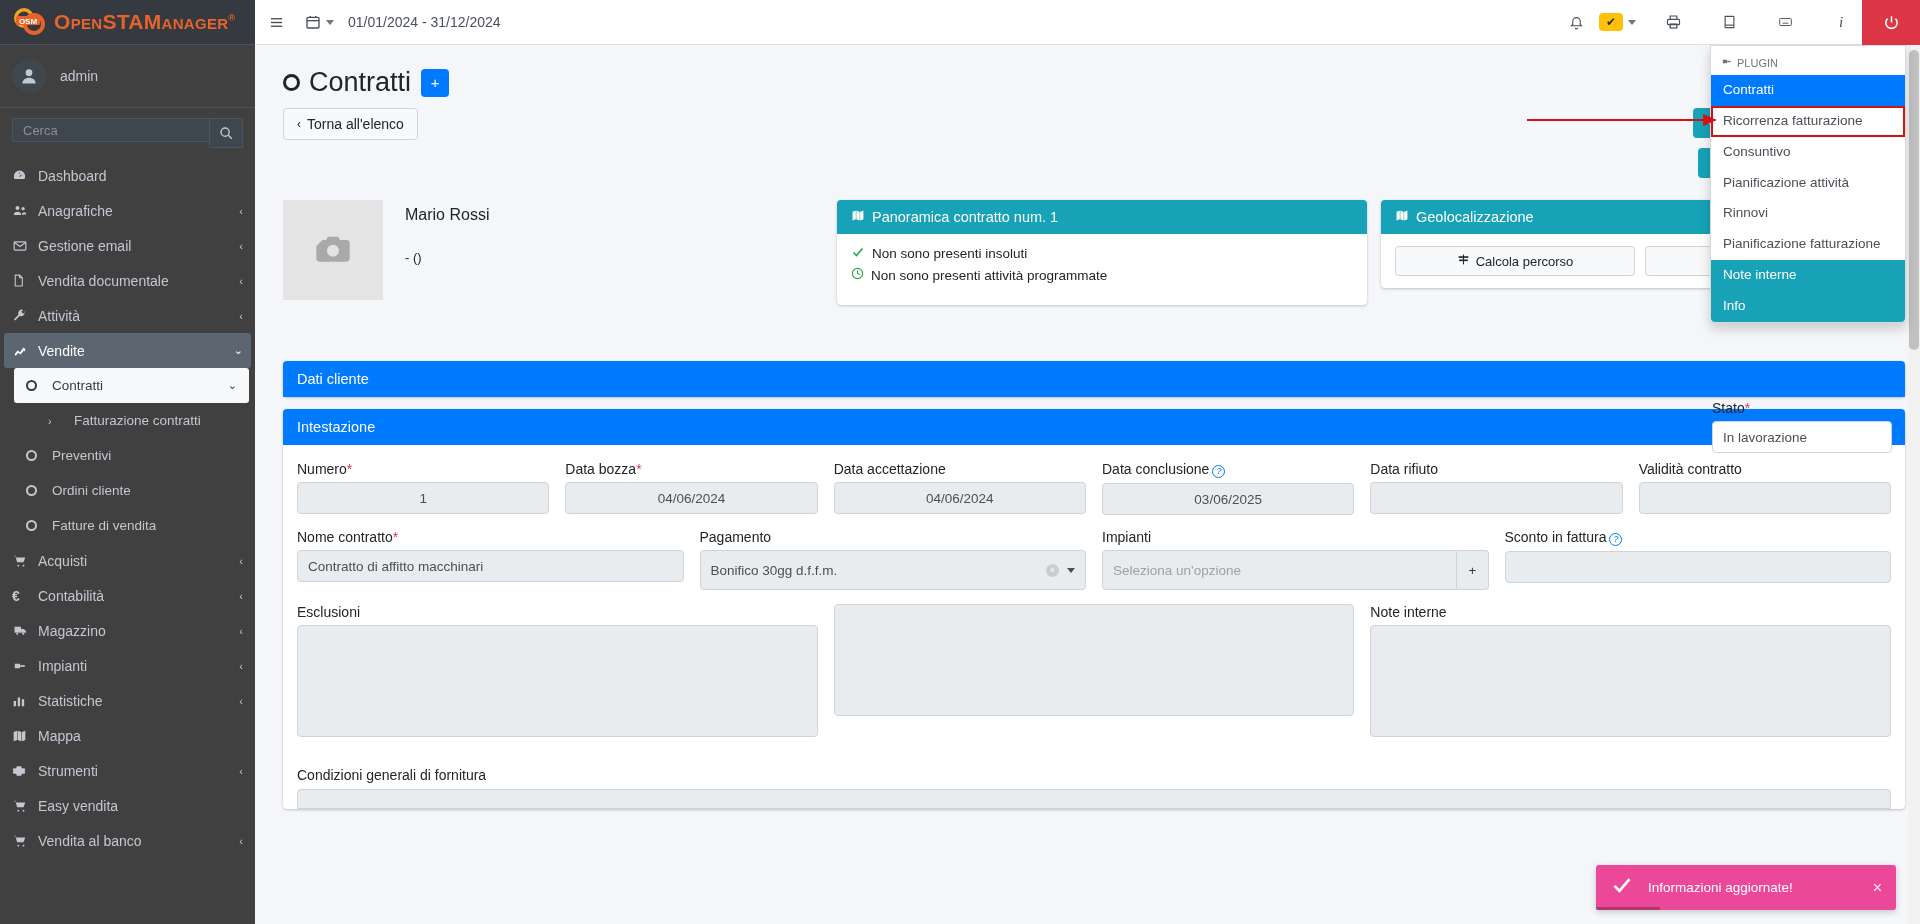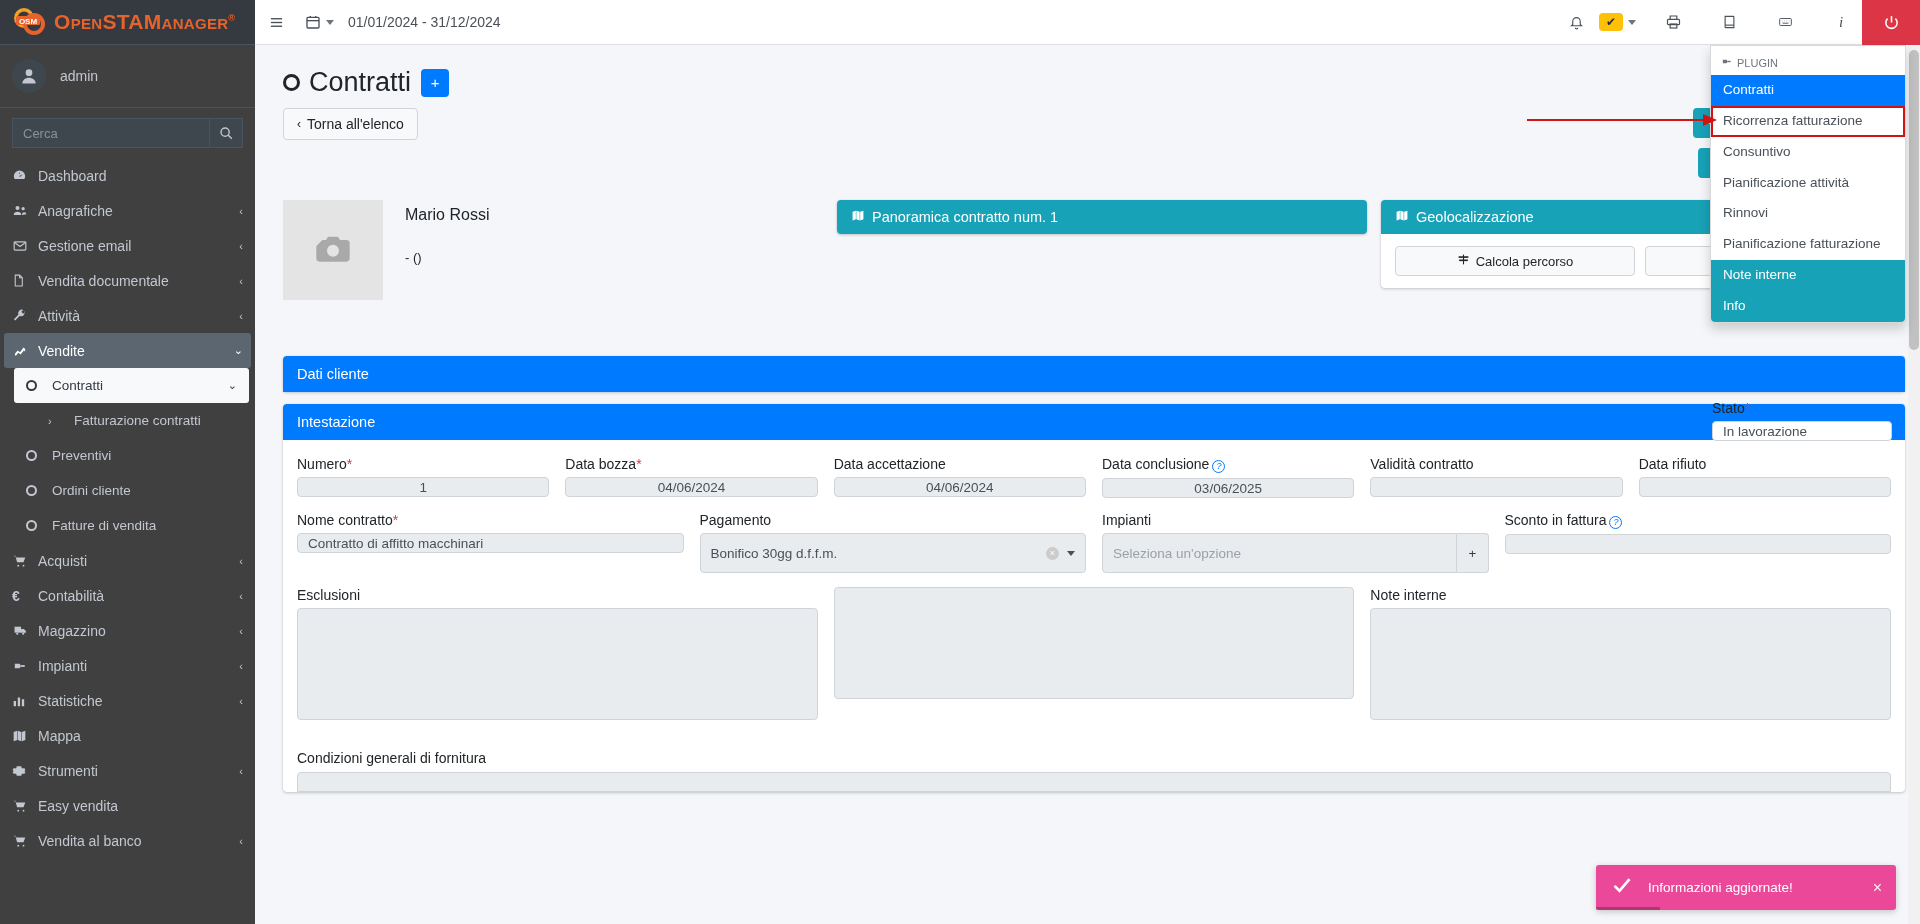--- a/index.html
+++ b/index.html
@@ -46,21 +46,21 @@
     width: 34px; height: 34px; border-radius: 50%;
     background: #3f474e;
     display: flex; align-items: center; justify-content: center;
     color: #c2c7d0;
     flex: none;
   }
   .user-name { margin-left: 14px; color: #c2c7d0; font-size: 14px; }
 
   .search-wrap { padding: 10px 12px 4px 12px; display: flex; }
   .search-input {
-    flex: 1; height: 30px;
+    flex: 1; height: 24px;
     background: #3f474e;
     border: 1px solid #4b545c;
     border-right: none;
     color: #c2c7d0;
     padding: 0 10px;
     font-size: 13px;
     font-family: "Liberation Sans", sans-serif;
     outline: none;
   }
   .search-input::placeholder { color: #8a9199; }
@@ -219,21 +219,21 @@
   }
   .geo-box { flex: 1; min-width: 120px; border: 1px solid #ced4da; border-radius: 4px; background: #f8f9fa; }
 
   .stato-block {
     position: absolute; right: 28px; top: 355px;
     width: 180px;
   }
   .lbl { font-size: 14px; color: #212529; margin-bottom: 5px; display: block; }
   .req { color: #dc3545; }
   .ctl {
-    width: 100%; height: 20px;
+    width: 100%; height: 32px;
     background: #e9ecef; border: 1px solid #ced4da; border-radius: 4px;
     font-size: 13.5px; color: #495057;
     padding: 0 10px;
     text-align: center;
     font-family: "Liberation Sans", sans-serif;
   }
   .ctl-left { text-align: left; }
   .ctl-white { background: #fff; }
 
   .panel {
@@ -722,20 +722,39 @@
 
     <div class="card" style="width:530px">
       <div class="card-header">
         <span>
           <svg width="14" height="13" viewBox="0 0 24 24" fill="currentColor">
               <path d="M2 5l6-2v16l-6 2zM9 3l6 2v16l-6-2zM16 5l6-2v16l-6 2z"></path>
             </svg>
         </span>
         <span>Panoramica contratto num. 1</span>
       </div>
+      <div class="card-body">
+        <div class="check-line">
+          <span class="ok-green">
+            <svg width="14" height="12" viewBox="0 0 24 24" fill="none" stroke="currentColor" stroke-width="3.2">
+                <polyline points="3,13 9,19 21,5"></polyline>
+              </svg>
+          </span>
+          <span>Non sono presenti insoluti</span>
+        </div>
+        <div class="check-line">
+          <span class="ok-green">
+            <svg width="13" height="13" viewBox="0 0 24 24" fill="none" stroke="currentColor" stroke-width="2">
+                <circle cx="12" cy="12" r="9.5"></circle>
+                <polyline points="12,6.5 12,12 16,14"></polyline>
+              </svg>
+          </span>
+          <span>Non sono presenti attività programmate</span>
+        </div>
+      </div>
     </div>
 
     <div class="card" style="flex:1;min-width:0">
       <div class="card-header">
         <span>
           <svg width="14" height="13" viewBox="0 0 24 24" fill="currentColor">
               <path d="M2 5l6-2v16l-6 2zM9 3l6 2v16l-6-2zM16 5l6-2v16l-6 2z"></path>
             </svg>
         </span>
         <span>Geolocalizzazione</span>
@@ -788,25 +807,25 @@
           <label class="lbl">Data accettazione</label>
           <input class="ctl" readonly="" value="04/06/2024" style="">
         </div>
         <div class="form-group">
           <label class="lbl">
             <span>Data conclusione</span><i class="help-ico">?</i>
           </label>
           <input class="ctl" readonly="" value="03/06/2025" style="">
         </div>
         <div class="form-group">
+          <label class="lbl">Data rifiuto</label>
+          <input class="ctl" readonly="" value="" style="">
+        </div>
+        <div class="form-group">
           <label class="lbl">Validità contratto</label>
-          <input class="ctl" readonly="" value="" style="">
-        </div>
-        <div class="form-group">
-          <label class="lbl">Data rifiuto</label>
           <input class="ctl" readonly="" value="" style="">
         </div>
       </div>
 
       <div class="form-row">
         <div class="form-group" style="flex:2">
           <label class="lbl">
             <span>Nome contratto</span><span class="req">*</span>
           </label>
           <input class="ctl ctl-left" readonly="" value="Contratto di affitto macchinari" style="">

